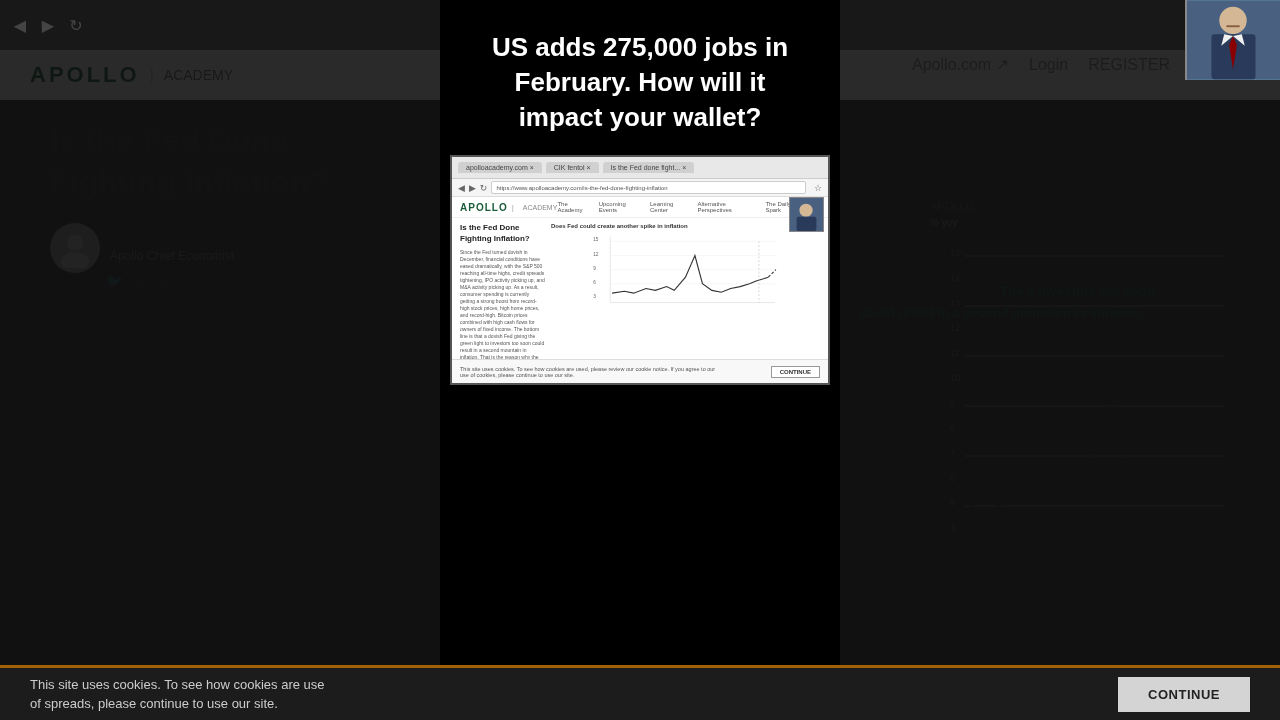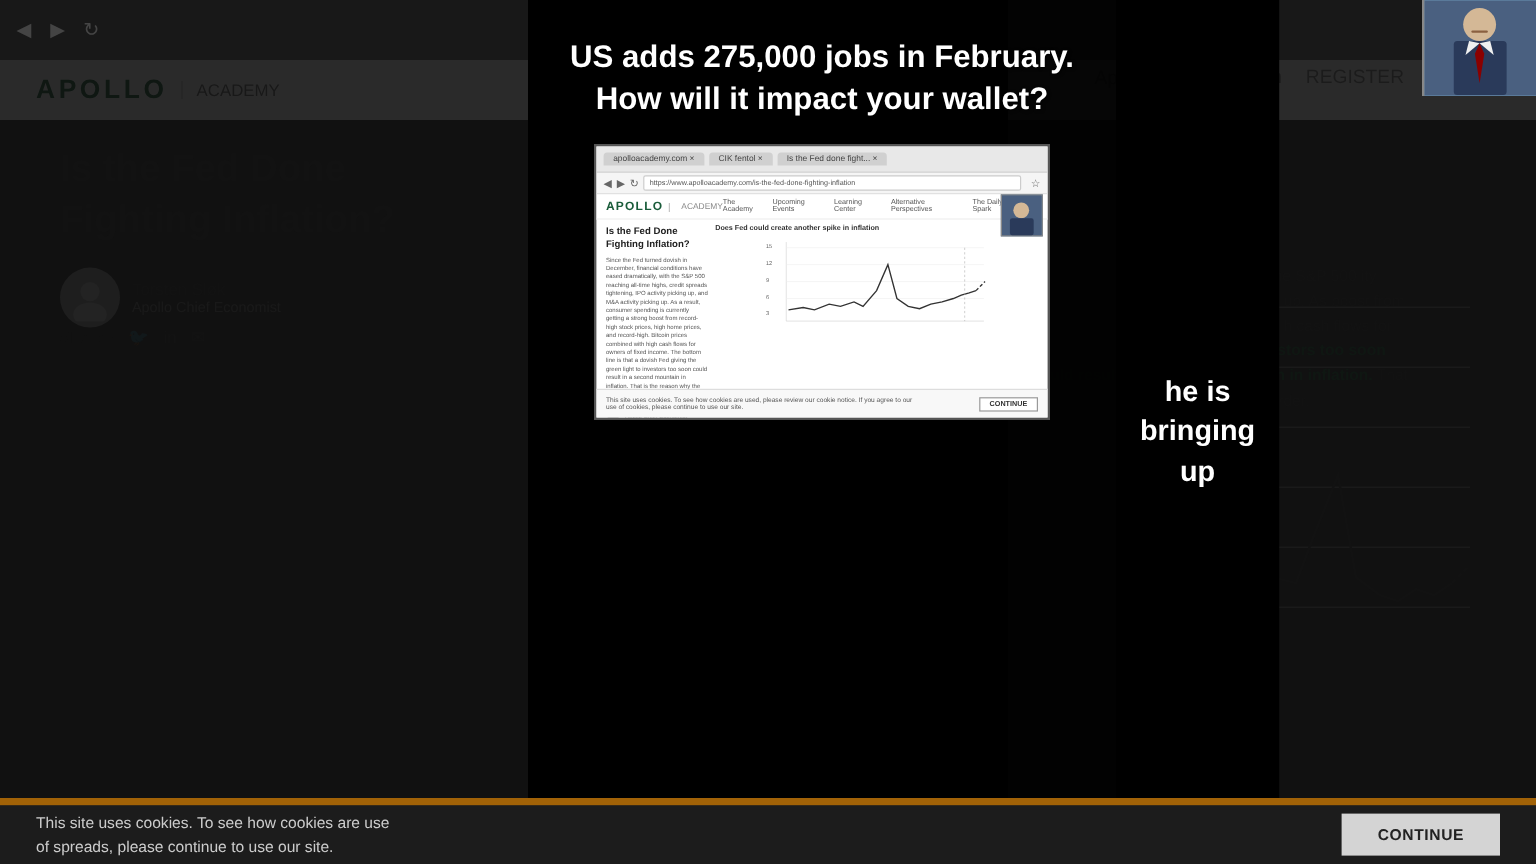--- a/index.html
+++ b/index.html
@@ -120,20 +120,21 @@
     }
 
     
     .video-panel {
       position: absolute;
       top: 0;
       left: 440px;
       width: 400px;
       height: 720px;
       display: flex;
+      flex-direction: column;
       background: #000;
     }
 
     
     .video-top {
       background: rgba(0,0,0,0.85);
       padding: 0;
       flex: 0 0 490px;
       display: flex;
       flex-direction: column;
@@ -364,21 +365,21 @@
       position: absolute;
       bottom: 0;
       left: 0;
       width: 1280px;
       height: 55px;
       background: rgba(30,30,30,0.95);
       display: flex;
       align-items: center;
       padding: 0 30px;
       justify-content: space-between;
-      border-top: 6px solid #a16207;
+      border-top: 3px solid #a16207;
       gap: 48px;
     }
 
     .cookie-bar-text {
       font-size: 13px;
       color: #ccc;
       max-width: 900px;
       line-height: 1.5;
     }
 
@@ -655,21 +656,21 @@
           <rect x="7" y="20" width="21" height="15" rx="2" fill="#2a3a5a"></rect>
         </svg>
       </div>
 
     </div>
 
   </div>
 
   <div class="video-bottom">
     <div class="caption-text">
-      <span>he is bringing up</span><br>
+      <br>
     </div>
   </div>
 
 </div>
 
 <div class="cookie-bar-overlay">
   <div class="cookie-bar-text">
     <span>This site uses cookies. To see how cookies are use</span><br>
     <span>of spreads, please continue to use our site.</span>
   </div>

